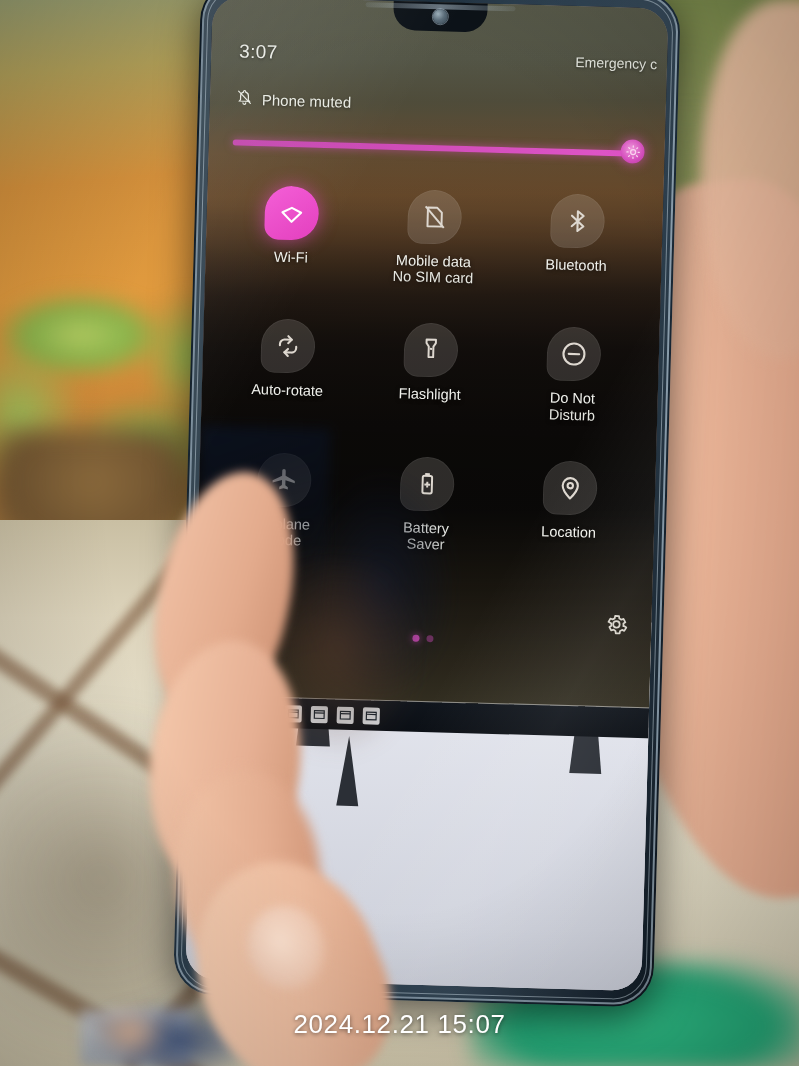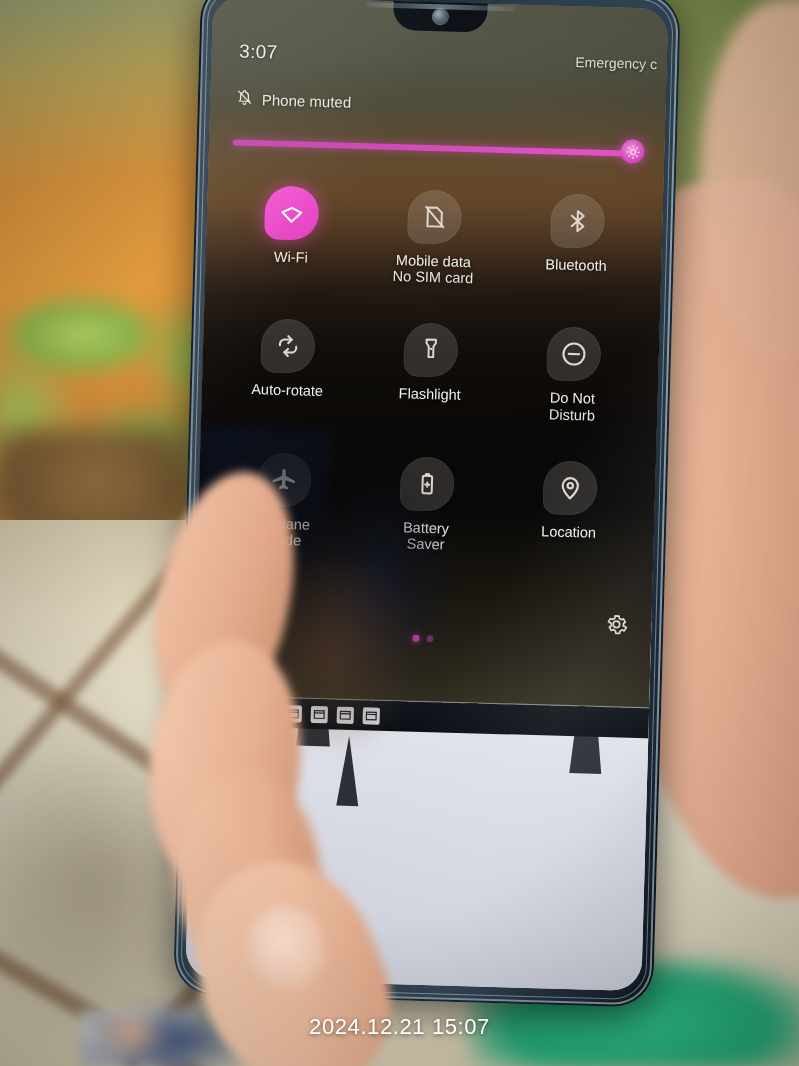--- a/index.html
+++ b/index.html
@@ -163,21 +163,21 @@
     background:linear-gradient(160deg,rgba(10,18,34,.8),rgba(10,18,34,0) 78%);filter:blur(6px);}
   .reflect-hand{position:absolute;left:55px;top:560px;width:175px;height:200px;z-index:57;
     background:radial-gradient(ellipse at 50% 45%,rgba(92,62,46,.55),rgba(92,62,46,0) 70%);filter:blur(9px);}
 
   
   .vignette{position:absolute;inset:0;z-index:90;pointer-events:none;
     background:radial-gradient(ellipse at 50% 45%,rgba(0,0,0,0) 52%,rgba(0,0,0,.22) 100%);}
 
   
   .stamp{position:absolute;left:0;right:0;bottom:26px;text-align:center;z-index:95;
-    color:#ffffff;font-size:22px;letter-spacing:.6px;text-shadow:0 1px 4px rgba(0,0,0,.55);}
+    color:#ffffff;font-size:26px;letter-spacing:.6px;text-shadow:0 1px 4px rgba(0,0,0,.55);}
 </style>
 </head>
 <body>
 
 <div id="scene">
 
   <div class="bg">
     <div class="bg-wall"></div>
     <div class="bg-foliage-tr"></div>
     <div class="bg-foliage-tr2"></div>

